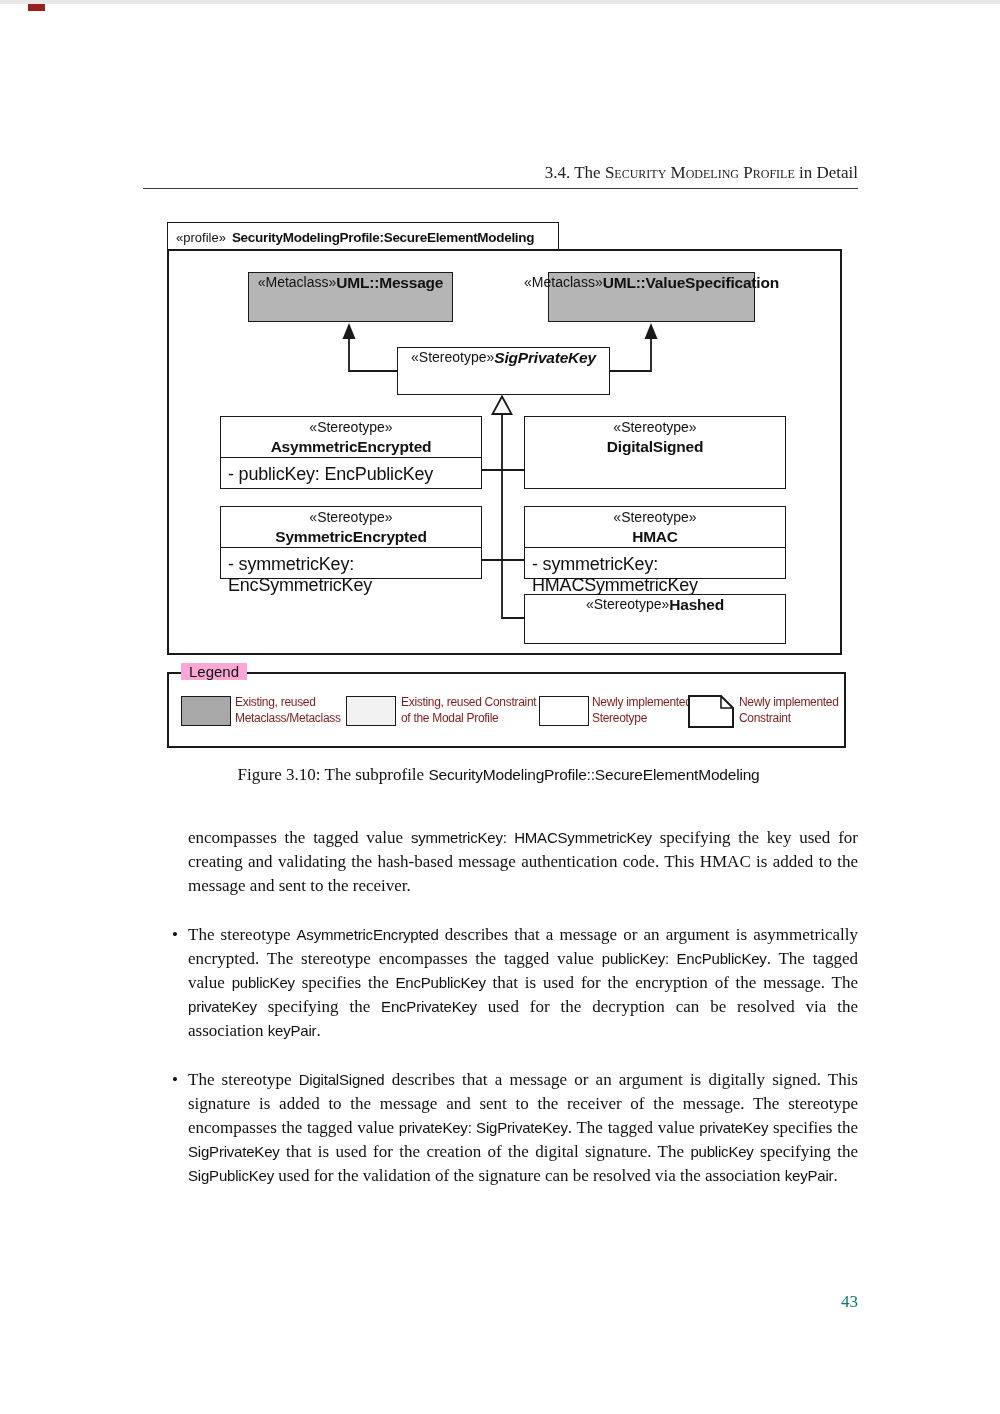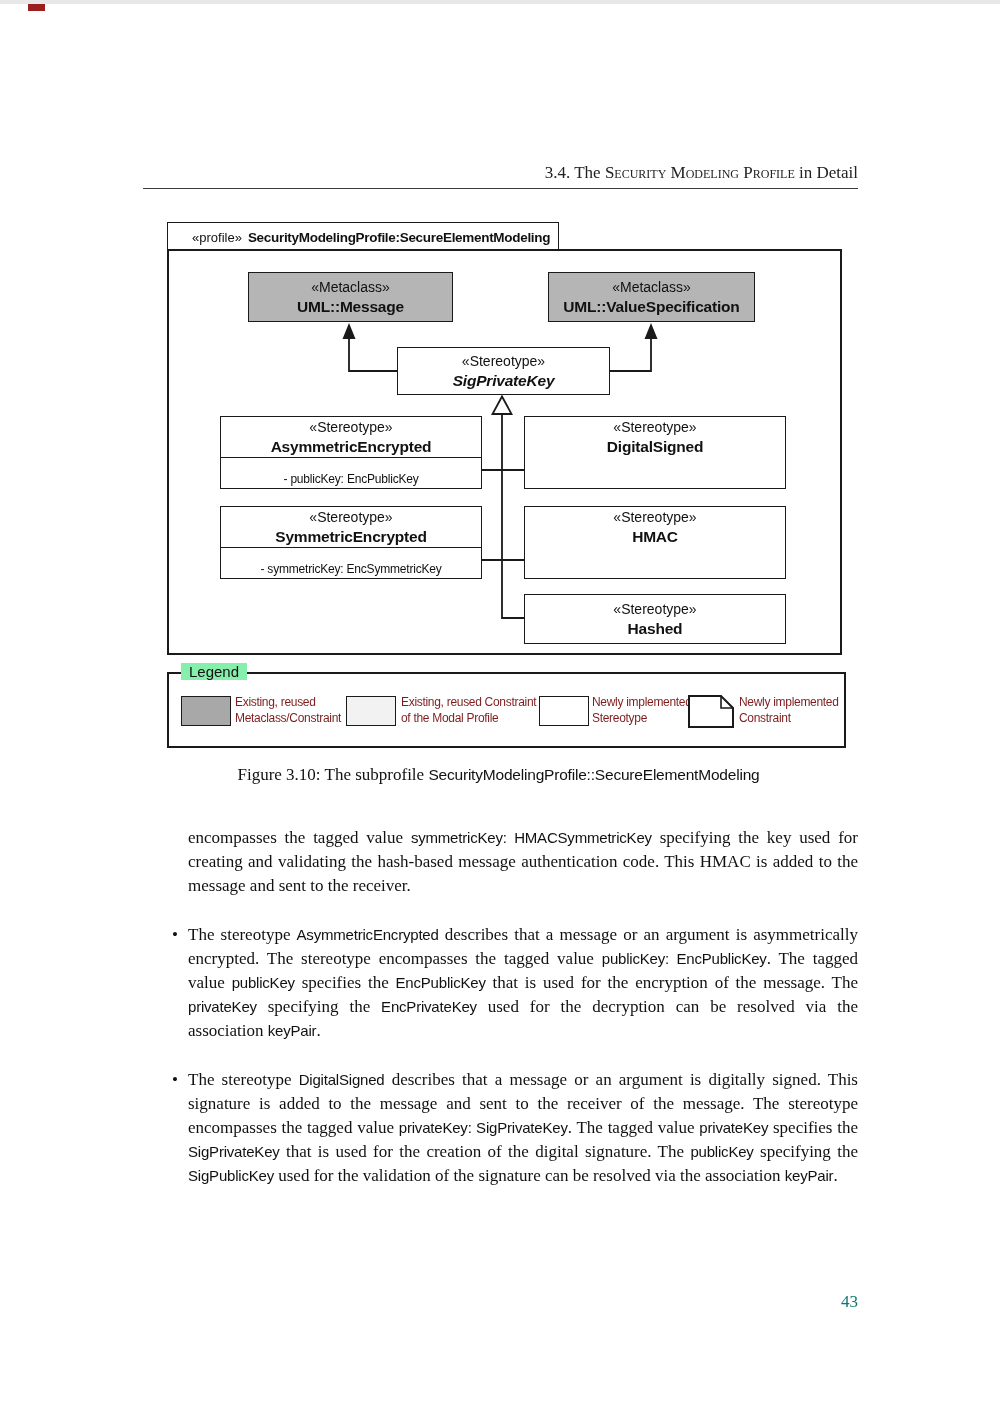--- a/index.html
+++ b/index.html
@@ -22,55 +22,55 @@
   .diagram{ position:absolute; left:0; top:0; width:1000px; height:1414px; }
   .connectors{ position:absolute; left:0; top:0; z-index:1; pointer-events:none; }
   .uml-box,.profile-tab,.frame{ box-sizing:border-box; position:absolute; z-index:2; }
   .frame{
     left:167px; top:245px; width:675px; height:406px;
     border:2px solid var(--border,#1a1a1a); background:transparent;
   }
   .profile-tab{
     left:167px; top:218px; width:392px; height:29px;
     border:1.7px solid var(--border,#1a1a1a); border-bottom:none; background:#fff;
-    display:flex; align-items:center; padding:0 24px; gap:6px;
+    display:flex; align-items:center; padding:0 8px; gap:6px;
     font-family:"Liberation Sans",sans-serif; white-space:nowrap;
   }
   .profile-tab .kw{ font-size:13px; color:#111; }
   .profile-tab .nm{ font-size:13.5px; font-weight:bold; letter-spacing:-0.3px; }
   .uml-box{
     background:#fff; border:1.7px solid var(--border,#1a1a1a);
     font-family:"Liberation Sans",sans-serif; text-align:center;
   }
   .uml-box .kw{ font-size:14px; line-height:19px; }
   .uml-box .nm{ font-size:15.5px; font-weight:bold; line-height:19px; letter-spacing:-0.2px;}
-  .centered2{ display:flex; flex-direction:column; justify-content:center; }
+  .centered2{ display:flex; flex-direction:row; justify-content:center; }
   .gray{ background:var(--metaclass-fill,#b5b5b5); }
   .box-message{ left:248px; top:268px; width:205px; height:50px; }
   .box-valuespec{ left:548px; top:268px; width:207px; height:50px; }
   .box-secure{ left:397px; top:343px; width:213px; height:48px; }
   .box-secure .nm{ font-style:italic; }
   .box-ae{ left:220px; top:412px; width:262px; height:73px; }
   .box-ds{ left:524px; top:412px; width:262px; height:73px; }
   .box-sy{ left:220px; top:502px; width:262px; height:73px; }
   .box-hm{ left:524px; top:502px; width:262px; height:73px; }
   .box-ha{ left:524px; top:590px; width:262px; height:50px; }
   .stx .title{ height:40px; display:flex; flex-direction:column; justify-content:center; }
   .stx .attr{
-    border-top:1.7px solid var(--border,#1a1a1a); text-align:center;
-    font-size:12px; padding:14px 7px 0 7px; letter-spacing:-0.2px; box-sizing:border-box; height:29px;
+    border-top:1.7px solid var(--border,#1a1a1a); text-align:left;
+    font-size:18px; padding:6px 7px 0 7px; letter-spacing:-0.2px; box-sizing:border-box; height:29px;
   }
   
   .legend{
     position:absolute; left:167px; top:668px; width:675px; height:72px;
     border:2px solid var(--border,#1a1a1a); background:#fff; z-index:2;
     font-family:"Liberation Sans",sans-serif;
   }
   .legend-title{
-    position:absolute; left:12px; top:-11px; background:#86efac; padding:0 8px;
+    position:absolute; left:12px; top:-11px; background:#f9a8d4; padding:0 8px;
     font-size:15px; color:#111;
   }
   .legend .swatch{ position:absolute; top:22px; width:50px; height:30px;
     border:1.7px solid var(--border,#1a1a1a); box-sizing:border-box; }
   .legend .lbl{ position:absolute; top:21px; font-size:12px; line-height:15.5px;
     letter-spacing:-0.3px; color:#7f1d1d; white-space:nowrap; }
   .sw1{ left:12px;  background:var(--legend-gray,#a8a8a8); }
   .sw2{ left:177px; background:var(--legend-light,#f2f2f2); }
   .sw3{ left:370px; background:#ffffff; }
   .lbl1{ left:66px; } .lbl2{ left:232px; } .lbl3{ left:423px; } .lbl4{ left:570px; }
@@ -165,34 +165,35 @@
         <div class="nm">SymmetricEncrypted</div>
       </div>
       <div class="attr">- symmetricKey: EncSymmetricKey</div>
     </div>
 
     <div class="uml-box stx box-hm">
       <div class="title">
         <div class="kw">«Stereotype»</div>
         <div class="nm">HMAC</div>
       </div>
+      <div class="attr">- symmetricKey: HMACSymmetricKey</div>
     </div>
 
     <div class="uml-box centered2 box-ha">
       <div class="kw">«Stereotype»</div>
       <div class="nm">Hashed</div>
     </div>
 
     <div class="legend">
       <div class="legend-title">Legend</div>
 
       <div class="swatch sw1"></div>
       <div class="lbl lbl1">
         <div>Existing, reused</div>
-        <div>Metaclass/Constraint</div>
+        <div>Metaclass/Metaclass</div>
       </div>
 
       <div class="swatch sw2"></div>
       <div class="lbl lbl2">
         <div>Existing, reused Constraint</div>
         <div>of the Modal Profile</div>
       </div>
 
       <div class="swatch sw3"></div>
       <div class="lbl lbl3">

